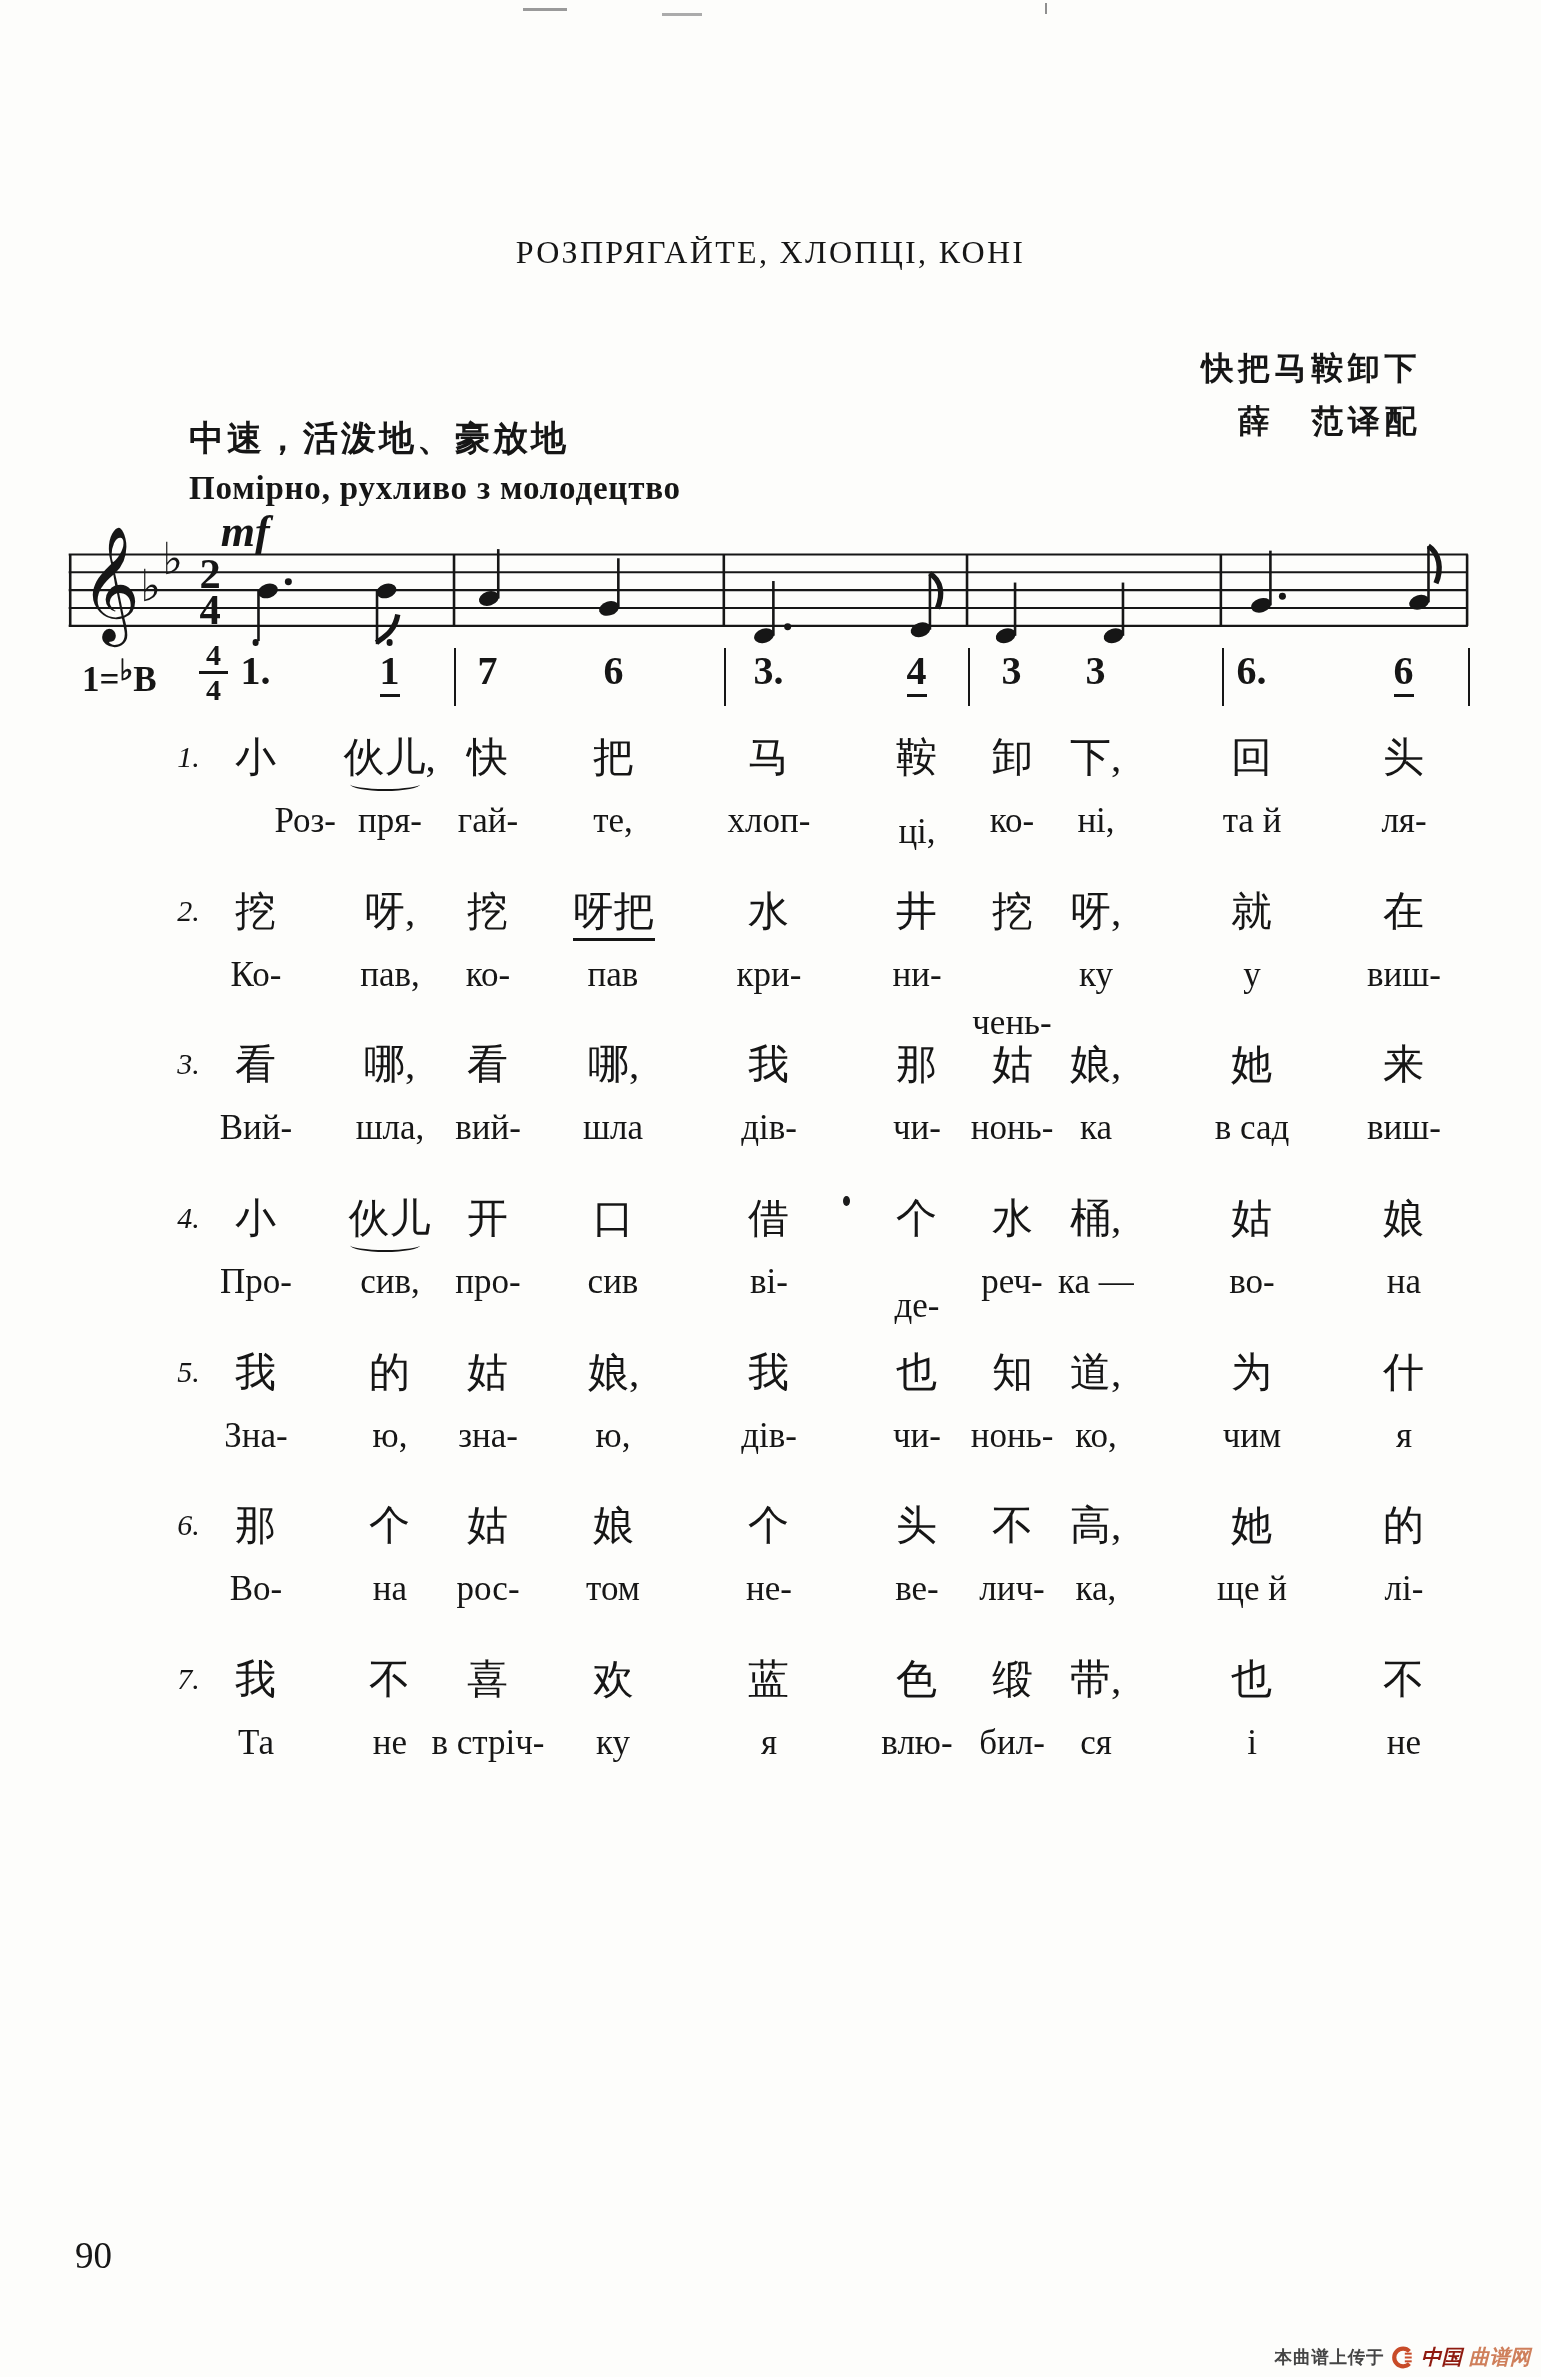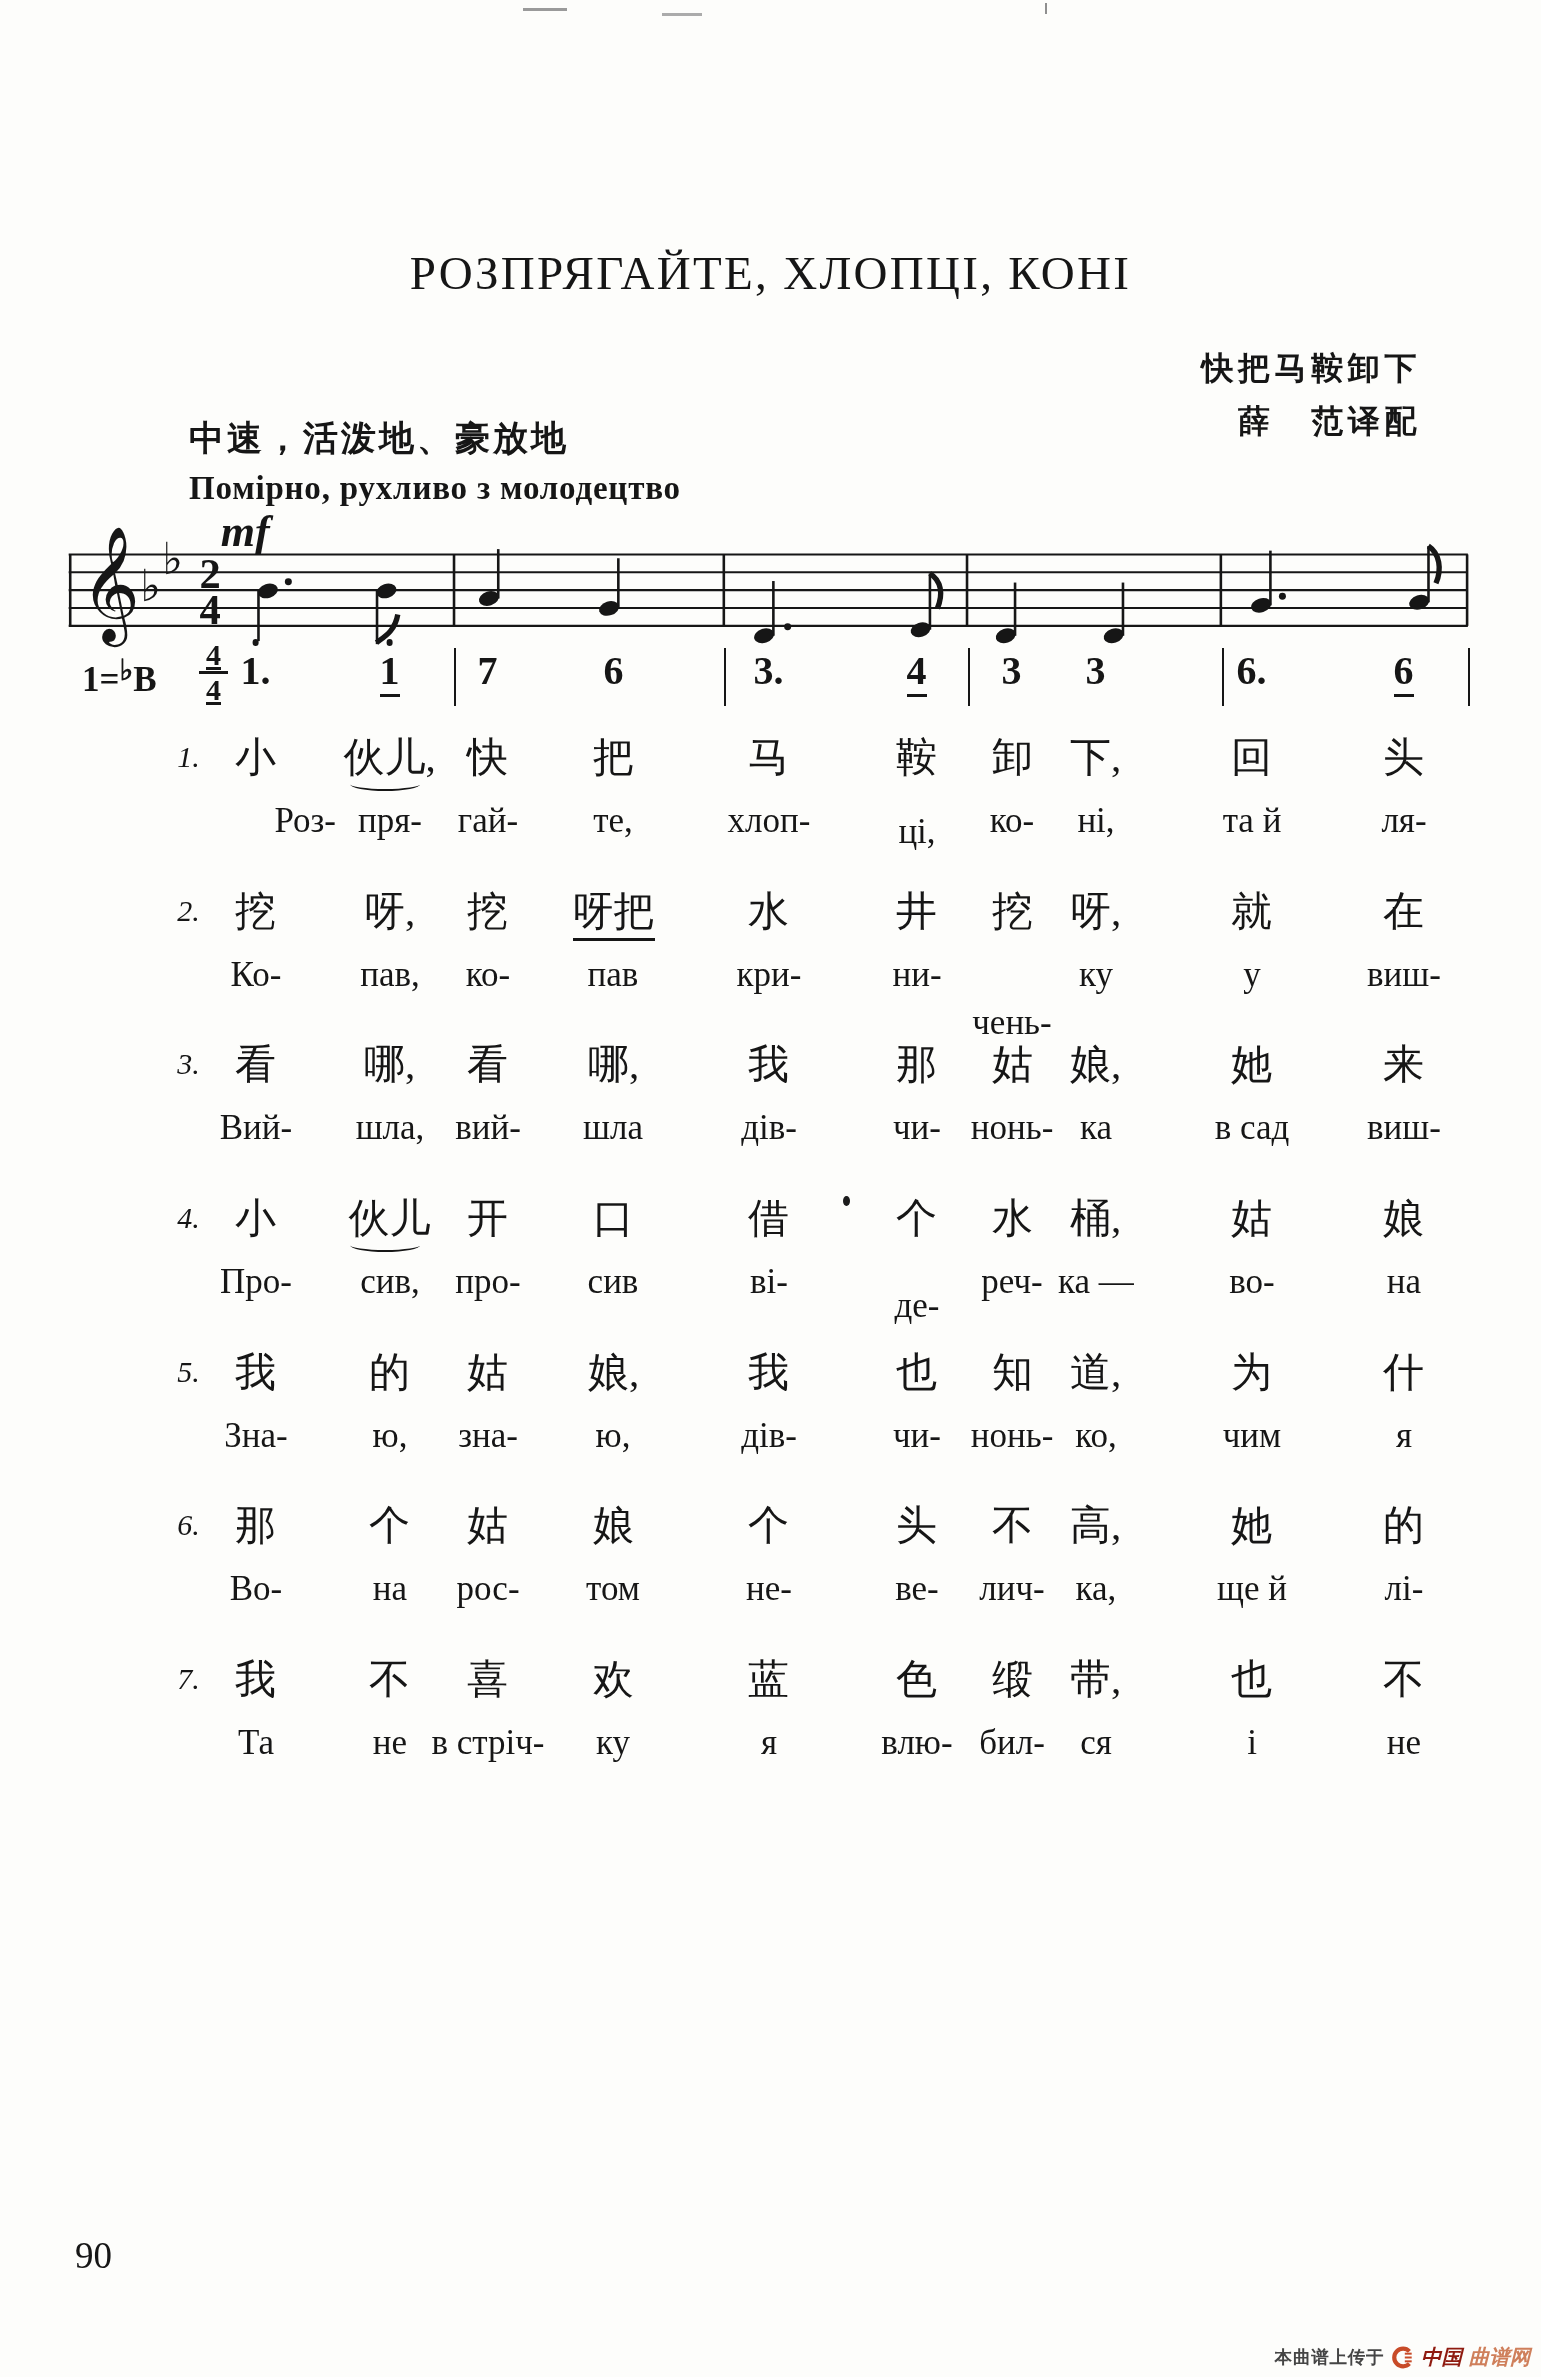--- a/index.html
+++ b/index.html
@@ -2,34 +2,34 @@
 <html style="font-size:12px"><head>
 <meta charset="utf-8">
 <style>
   html,body{margin:0;padding:0;background:#e9e9e9;}
   .sheet{position:relative;width:1541px;height:2377px;background:#fdfdfb;color:#161616;
          font-family:"Liberation Serif",serif;overflow:hidden;}
   
   .title-zh{position:absolute;top:122px;left:0;width:100%;text-align:center;
             font-size:70px;font-weight:bold;letter-spacing:5.3px;line-height:1.1;}
   .title-uk{position:absolute;top:207px;left:0;width:100%;text-align:center;
-            font-size:47px;font-weight:normal;letter-spacing:2.3px;}
+            font-size:32px;font-weight:normal;letter-spacing:2.3px;}
   .credits{position:absolute;top:342px;right:120px;text-align:right;
            font-size:32px;font-weight:bold;line-height:1.65;letter-spacing:4.6px;}
   .tempo{position:absolute;top:415px;left:189px;}
   .tempo-zh{font-family:"Liberation Sans",sans-serif;font-weight:bold;font-size:35px;letter-spacing:3px;}
   .tempo-uk{font-size:33px;font-weight:bold;margin-top:7.6px;letter-spacing:0.8px;}
   
   .staff{position:absolute;left:68px;top:502px;}
   
   #jianpu{position:absolute;left:0;top:0;width:100%;height:0;}
   .jp-key{position:absolute;left:82px;top:653px;font-size:35px;font-weight:bold;}
   .jp-key .flat{font-size:29px;vertical-align:10.7px;}
   .jp-meter{position:absolute;left:192px;top:641px;width:43px;text-align:center;
-            font-size:30px;font-weight:bold;line-height:0.95;text-decoration:underline;}
+            font-size:30px;font-weight:bold;line-height:0.95;}
   .jp-meter .frac-bar{display:block;width:29px;height:3px;background:#161616;margin:1.5px auto;}
   .jp-cell{position:absolute;top:651px;width:91px;text-align:center;}
   .jp-cell .d{display:inline-block;font-size:40px;font-weight:bold;line-height:1;}
   .jp-cell.ul .d{border-bottom:3px solid #161616;padding-bottom:3px;}
   .jp-cell .odot{position:absolute;top:-12px;left:50%;transform:translateX(-50%);
                  width:6.8px;height:6.8px;border-radius:50%;background:#161616;}
   .jp-bar{position:absolute;top:648px;width:2.3px;height:58px;background:#161616;}
   
   #verses{position:absolute;left:0;top:0;width:100%;height:0;}
   .verse{position:absolute;left:0;width:100%;height:152px;}

